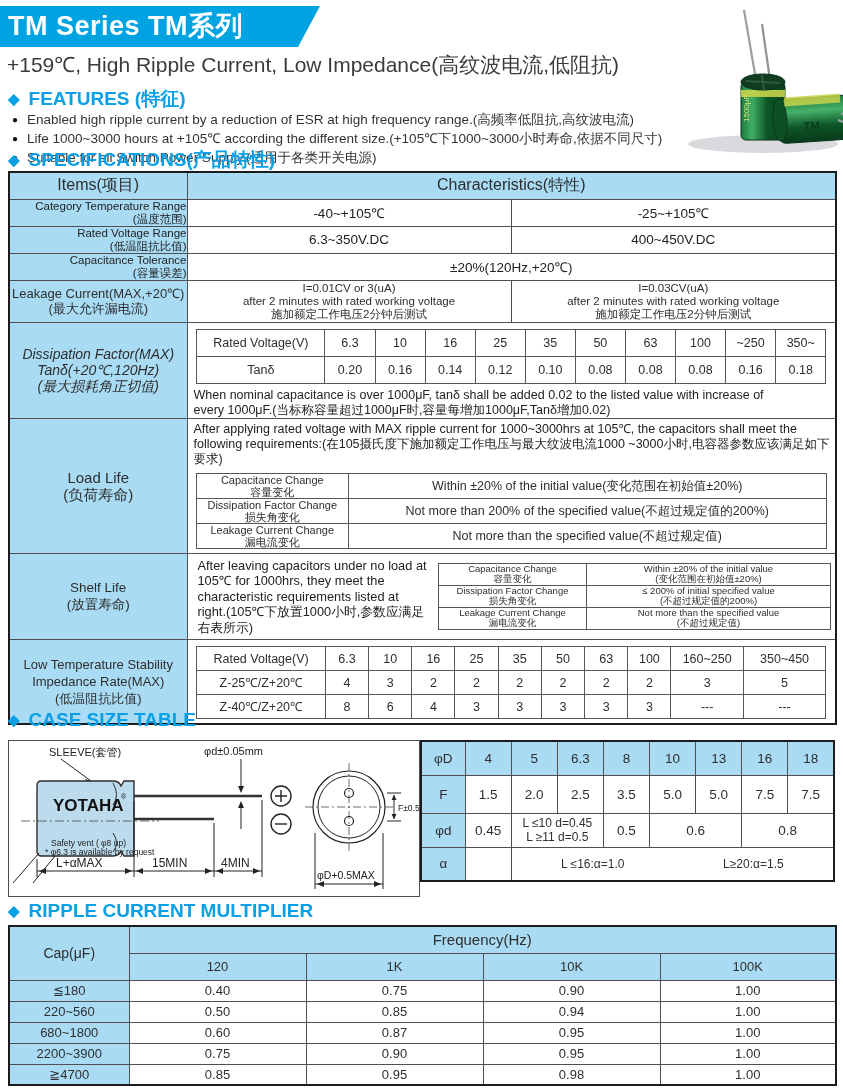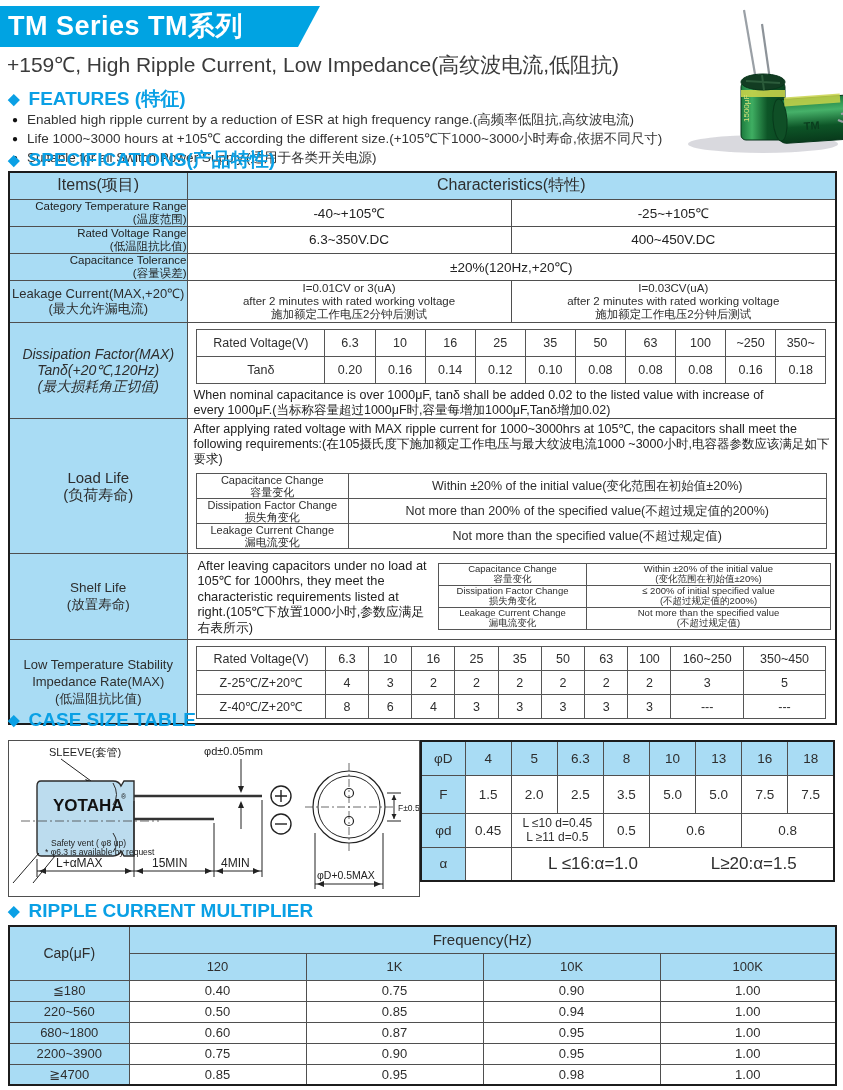--- a/index.html
+++ b/index.html
@@ -41,21 +41,21 @@
 
   .shelf-wrap { display:flex; align-items:center; gap:10px; padding:4px 4px 4px 10px; }
   .shelf-text { width:232px; text-align:left; font-size:12.8px; line-height:15.5px; color:#222; }
   .shelf-tbl td { font-size:9.5px; line-height:10.5px; }
 
   
   .case-area { position:absolute; top:740px; left:8px; width:827px; display:flex; align-items:flex-start; }
   .diag-box { width:412px; height:157px; border:1px solid #4f4f4f; position:relative; background:#fff; }
   .case-table { width:415px; }
   .case-table td { font-size:13.5px; }
-  .alpha-cell { display:flex; justify-content:space-around; align-items:flex-end; font-size:17px; }
+  .alpha-cell { display:flex; justify-content:space-around; align-items:flex-end; font-size:12px; }
 
   
   .ripple-table { position:absolute; top:925px; left:8px; width:827px; }
   .ripple-table td { font-size:13px; }
 
   .photo { position:absolute; top:2px; right:0; }
   svg text { font-family:"Liberation Sans", sans-serif; }
 </style>
 </head>
 <body>

